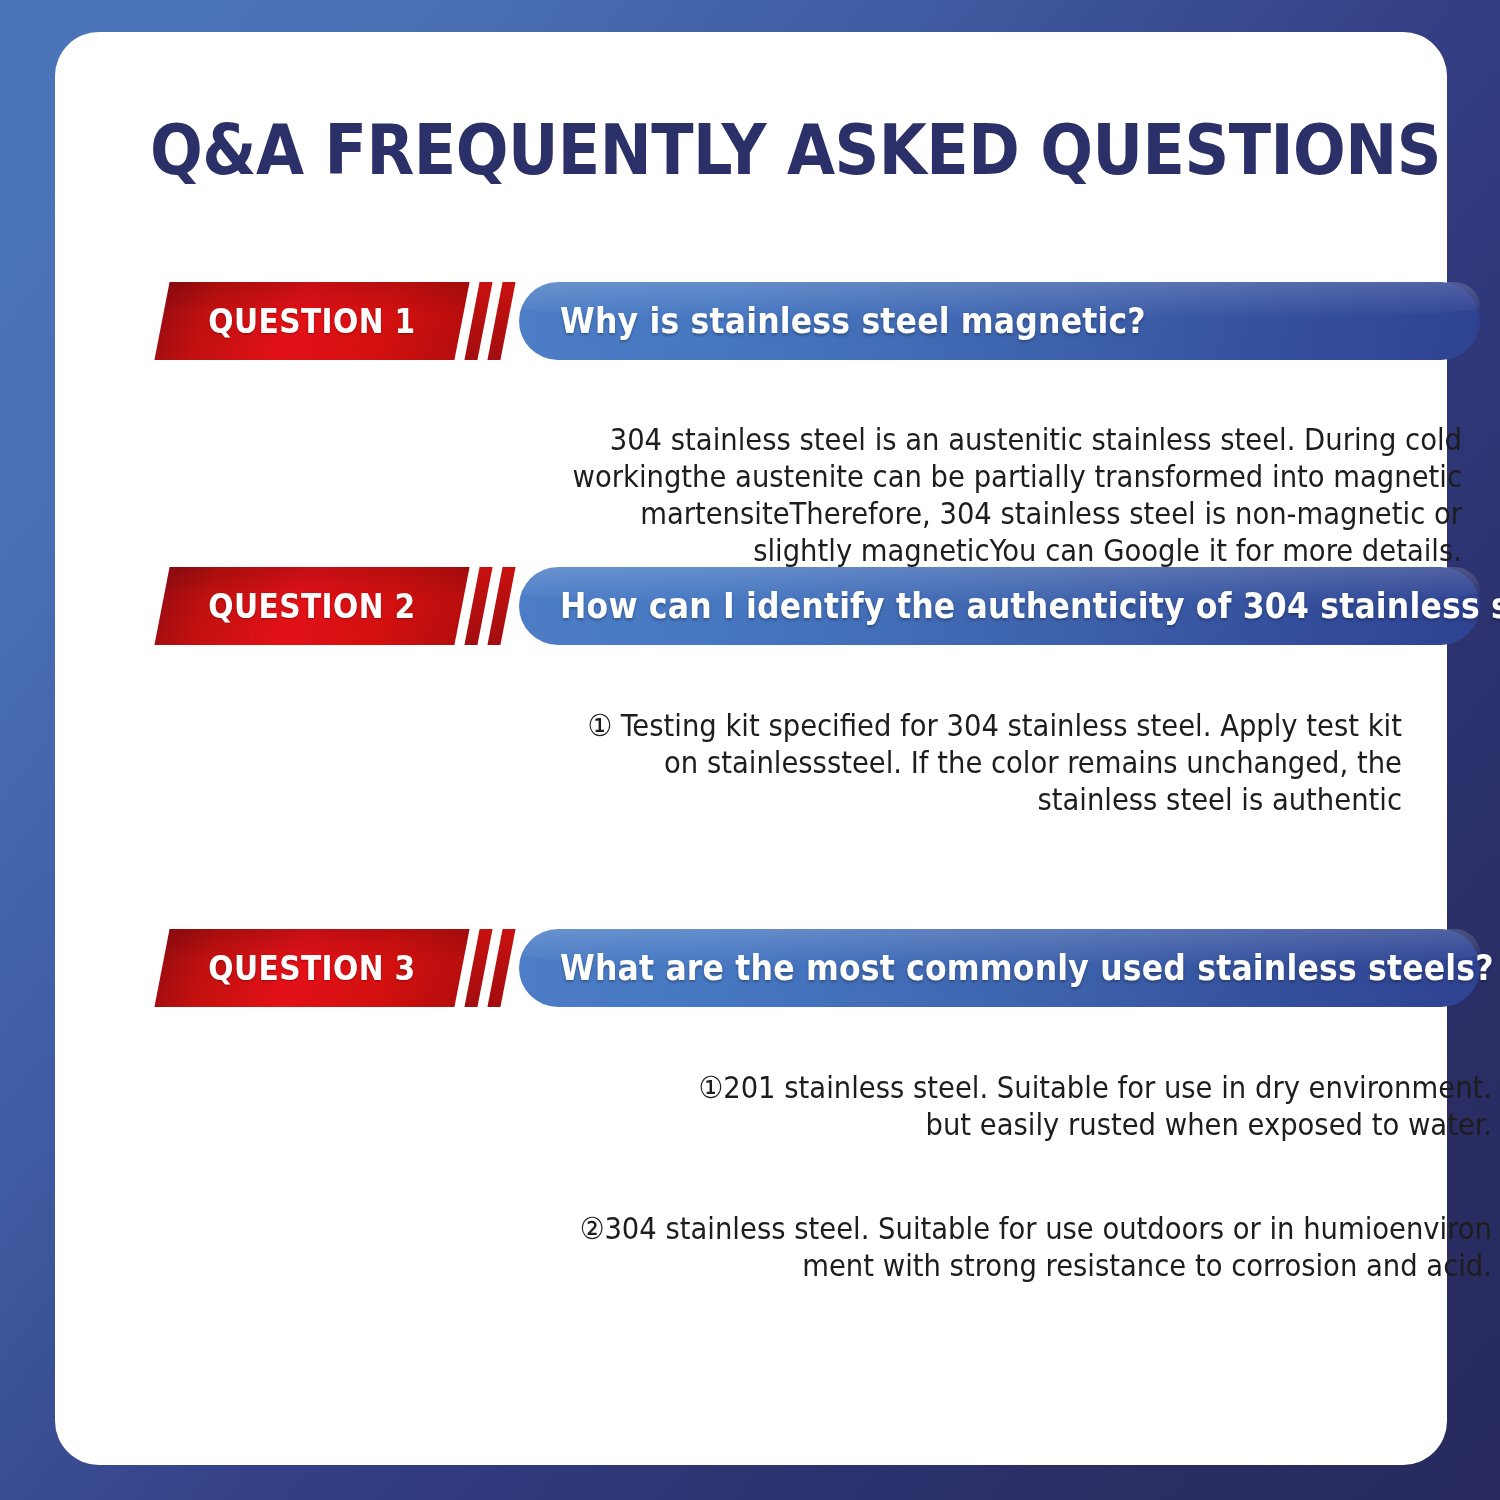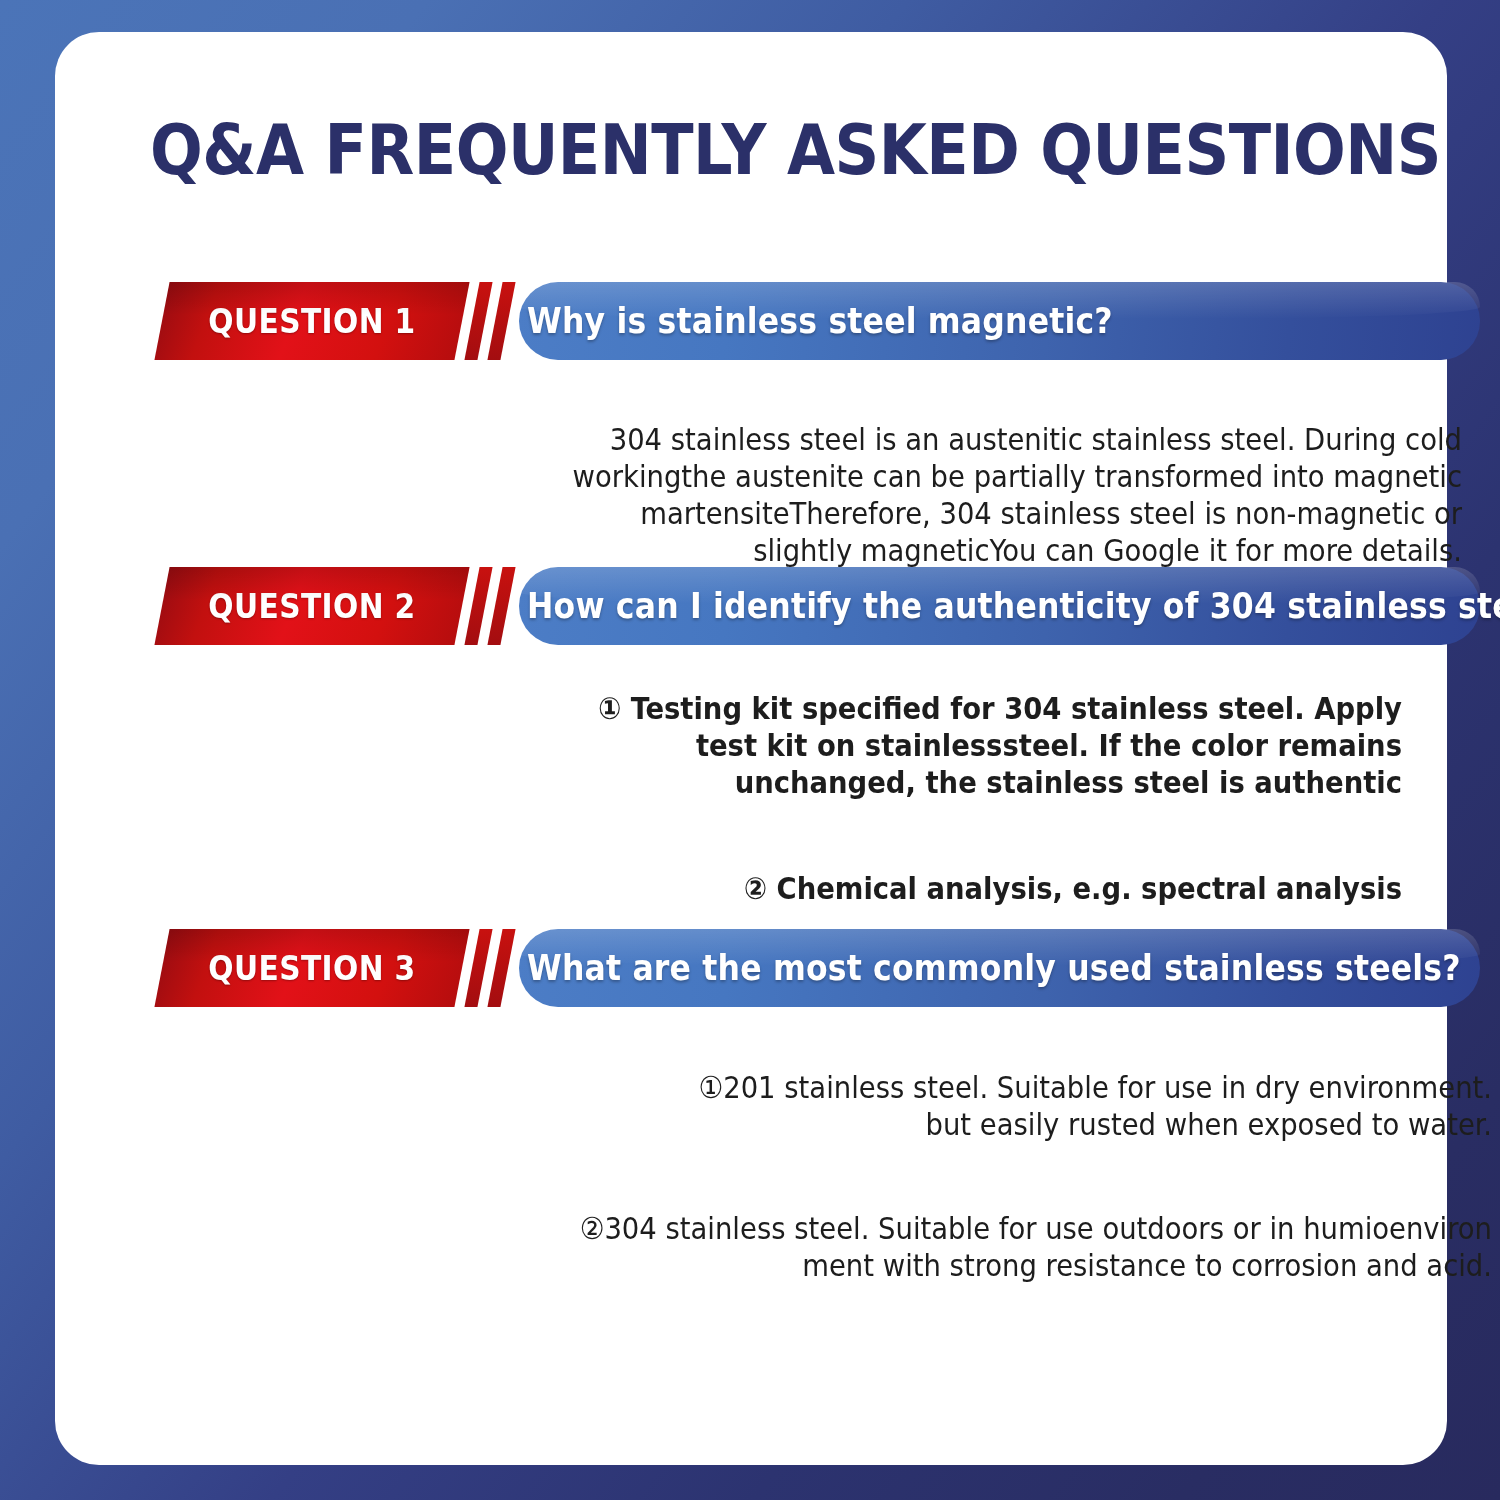--- a/index.html
+++ b/index.html
@@ -102,21 +102,21 @@
   }
   .banner::after{
     content:"";
     position:absolute; left:0; right:0; top:0; height:48%;
     border-radius:39px 39px 50% 50%;
     background:linear-gradient(180deg, rgba(255,255,255,0.16), rgba(255,255,255,0));
     pointer-events:none;
   }
   .banner-text {
     position:relative;
-    padding-left:8px;
+    padding-left:41px;
     color:#ffffff;
     font-family:"Liberation Sans Narrow","DejaVu Sans Condensed","Liberation Sans", sans-serif;
     font-weight:bold;
     font-size:35px;
     letter-spacing:0.2px;
     white-space:nowrap;
     text-shadow:0 2px 3px rgba(0,0,0,0.28);
   }
 
   
@@ -126,21 +126,21 @@
     color:#1d1d1d;
     font-family:"Liberation Sans Narrow","DejaVu Sans Condensed","Liberation Sans", sans-serif;
     font-size:30.5px;
     line-height:37px;
     white-space:pre-line;
   }
   .answer p { margin:0;text-align:right; }
   .answer p + p { margin-top:32px; }
 
   #a1 { top:352px; width:890px; }
-  #a2 { top:621px; width:830px;font-weight:bold; }
+  #a2 { top:638px; width:830px; }
   #a3 { top:1000px; width:920px; }
   #a3 p + p { margin-top:30px; }
 </style>
 </head>
 <body>
 
 <div id="page">
 
   <div id="card">
 
@@ -167,21 +167,20 @@
       </div>
       <div class="slash s1"></div>
       <div class="slash s2"></div>
       <div class="banner">
         <span class="banner-text">How can I identify the authenticity of 304 stainless steel?</span>
       </div>
     </div>
 
     <div class="answer" id="a2">
       <p>① Testing kit specified for 304 stainless steel. Apply test kit on stainlesssteel. If the color remains unchanged, the stainless steel is authentic</p>
-      <p>② Chemical analysis, e.g. spectral analysis</p>
     </div>
 
     <div class="qrow" style="top:897px;">
       <div class="tag">
         <span class="tag-label">QUESTION 3</span>
       </div>
       <div class="slash s1"></div>
       <div class="slash s2"></div>
       <div class="banner">
         <span class="banner-text">What are the most commonly used stainless steels?</span>

